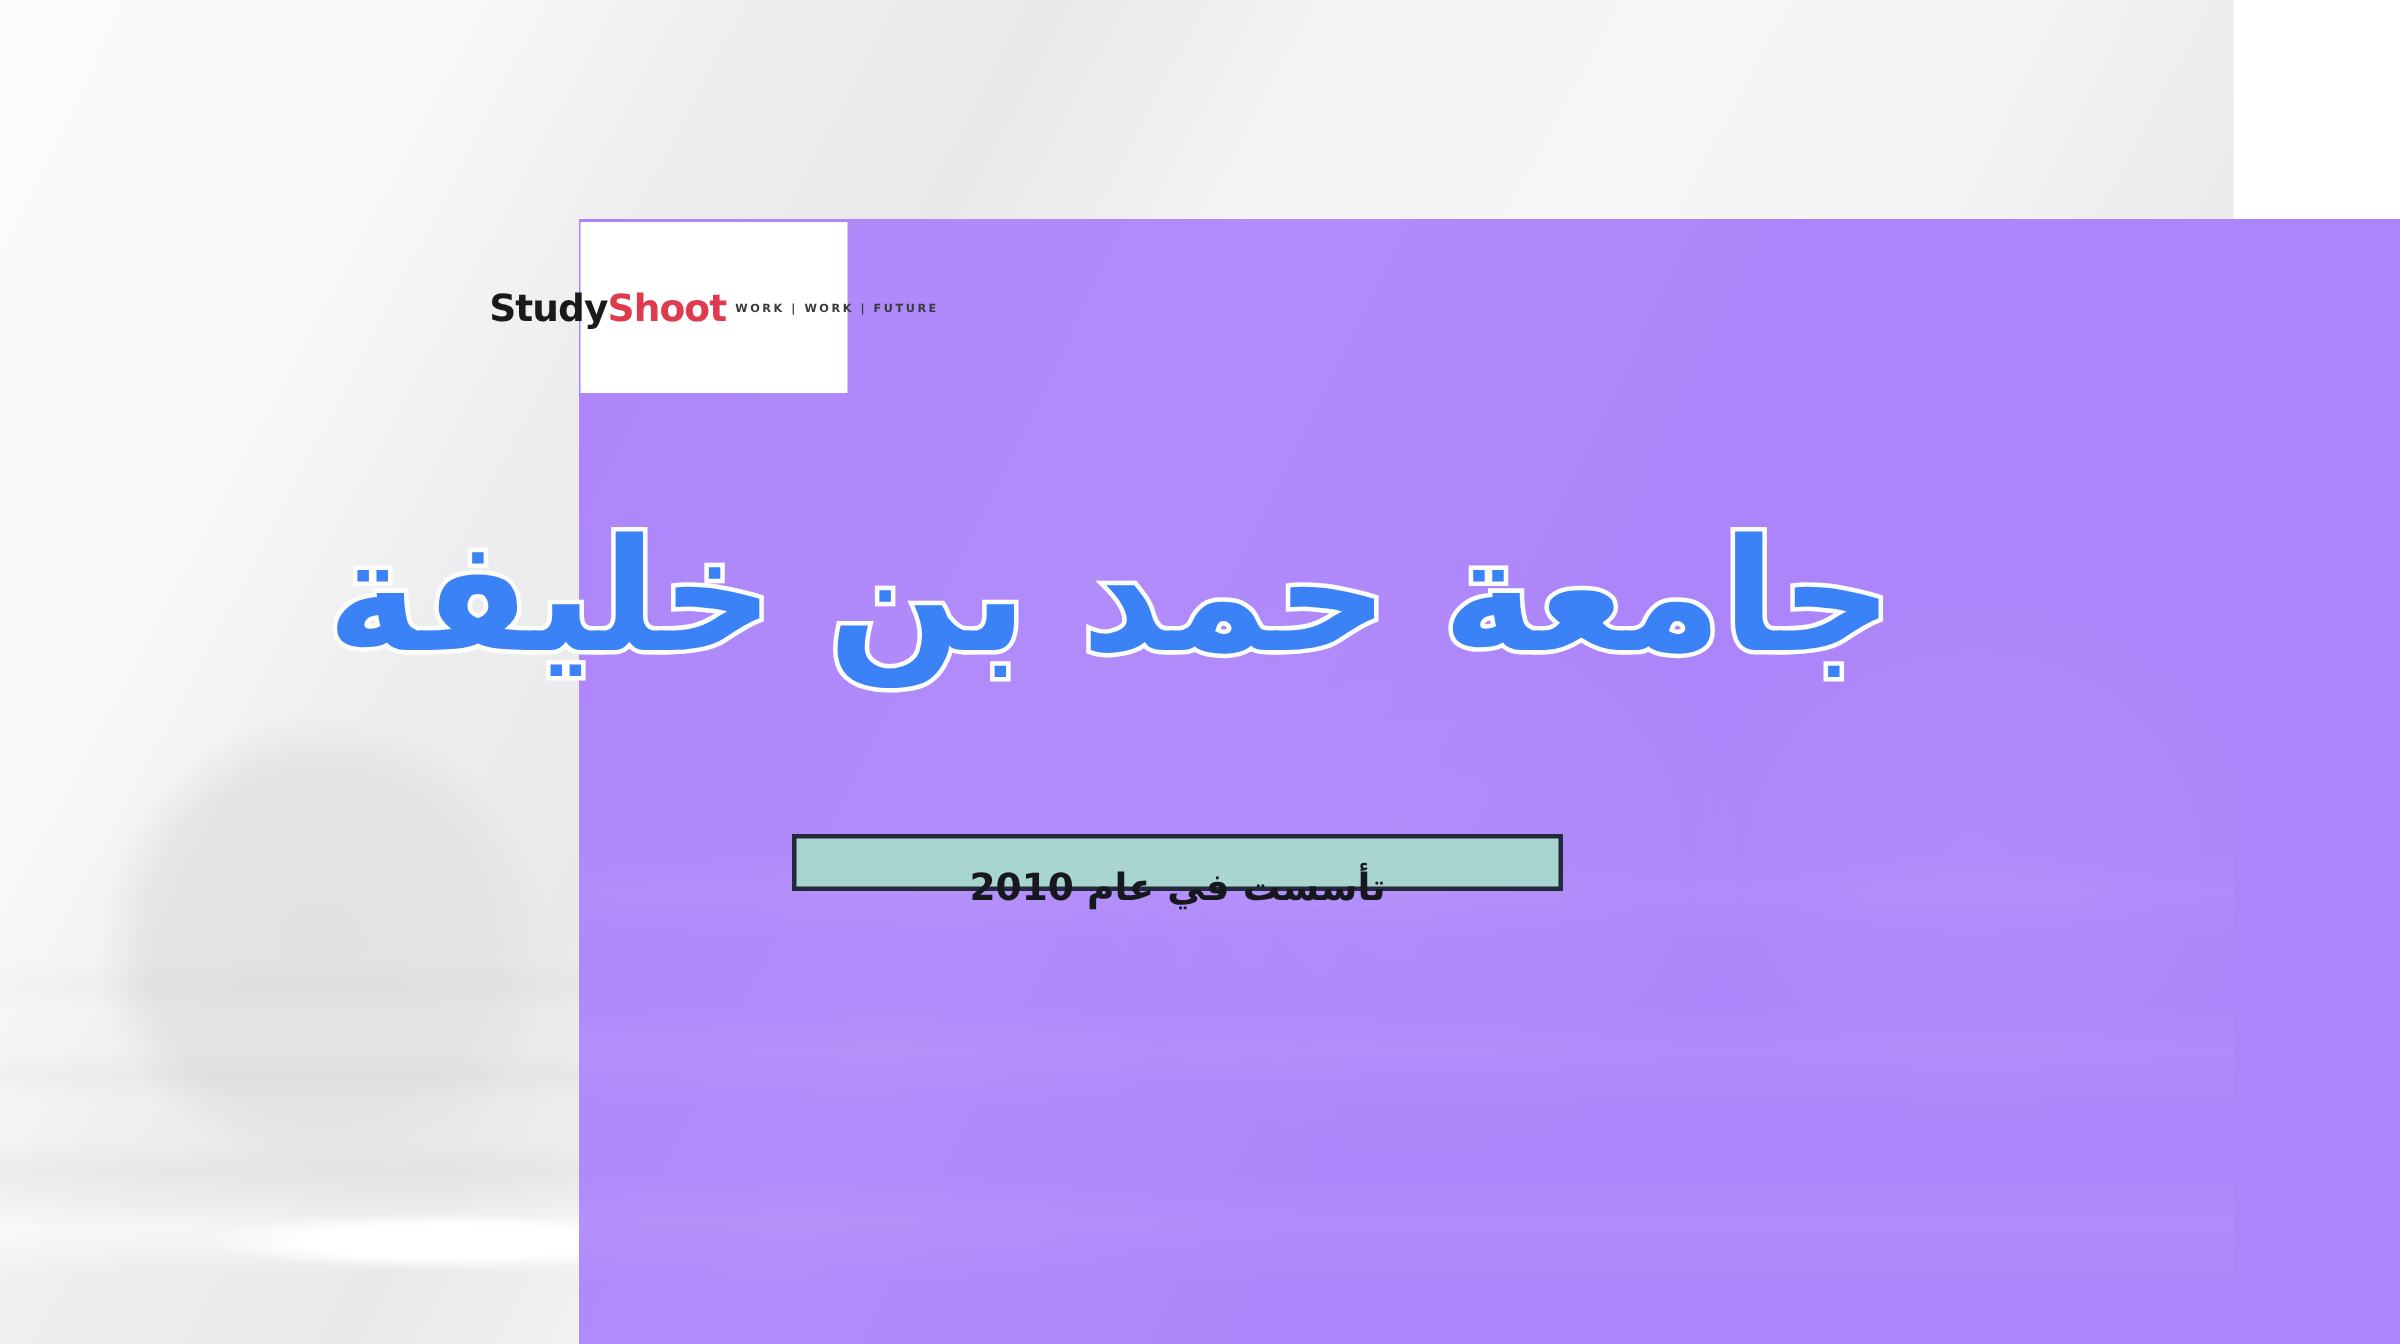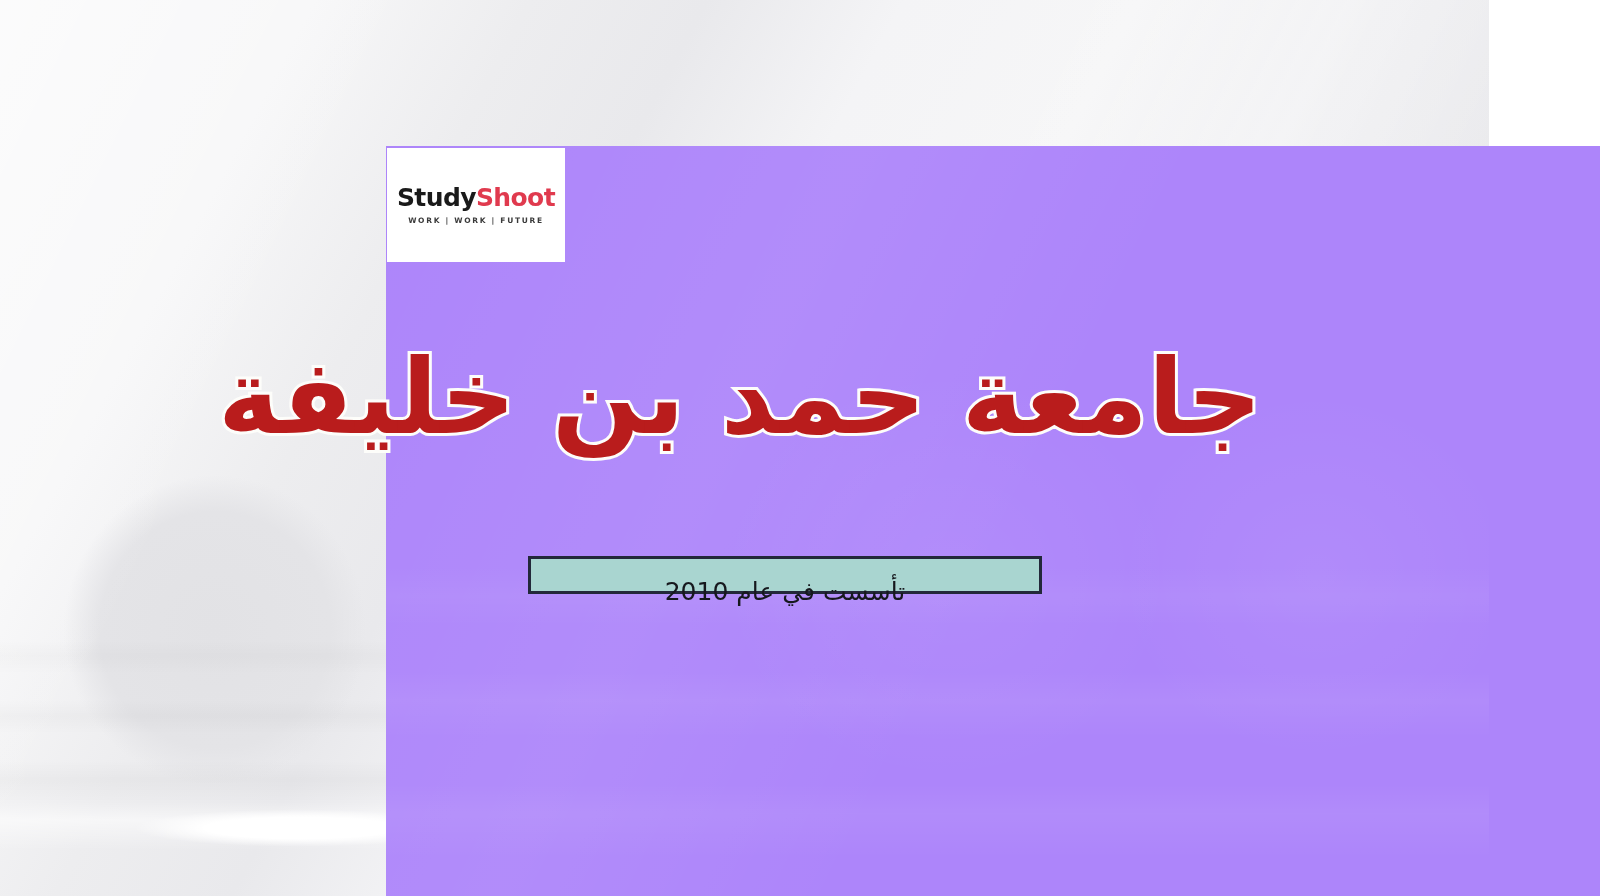--- a/index.html
+++ b/index.html
@@ -108,21 +108,21 @@
     background:#ad85fa;
   }
 
   
   .logo-card {
     position:absolute;
     left:387px; top:148px;
     width:178px; height:114px;
     background:#ffffff;
     display:flex;
-    flex-direction:column;
+    flex-direction:row;
     align-items:center;
     justify-content:center;
     gap:6px;
     text-align:right;
   }
   .logo-wordmark {
     font-family:"DejaVu Sans", sans-serif;
     font-size:25px;
     font-weight:700;
     letter-spacing:-0.6px;
@@ -144,21 +144,21 @@
   .headline {
     position:absolute;
     left:0; top:338px;
     width:1480px;
     text-align:center;
     direction:rtl;
     font-family:"DejaVu Sans", sans-serif;
     font-size:104px;
     font-weight:700;
     line-height:1.15;
-    color:#b91c1c;
+    color:#3b82f6;
     white-space:nowrap;
     letter-spacing:2px;
     -webkit-text-stroke:6px #fdfdfa;
     paint-order:stroke fill;
   }
 
   
   .subtitle-box {
     position:absolute;
     left:528px; top:556px;
@@ -166,21 +166,21 @@
     background:#a9d5d0;
     border:3px solid #23283a;
     display:flex;
     align-items:center;
     justify-content:center;
     direction:rtl;
   }
   .subtitle-text {
     font-family:"DejaVu Sans", sans-serif;
     font-size:25px;
-    font-weight:400;
+    font-weight:700;
     color:#16181d;
     line-height:1;
     white-space:nowrap;
     margin-top:33px;
   }
 </style>
 </head>
 <body>
 
 <div id="slide">

